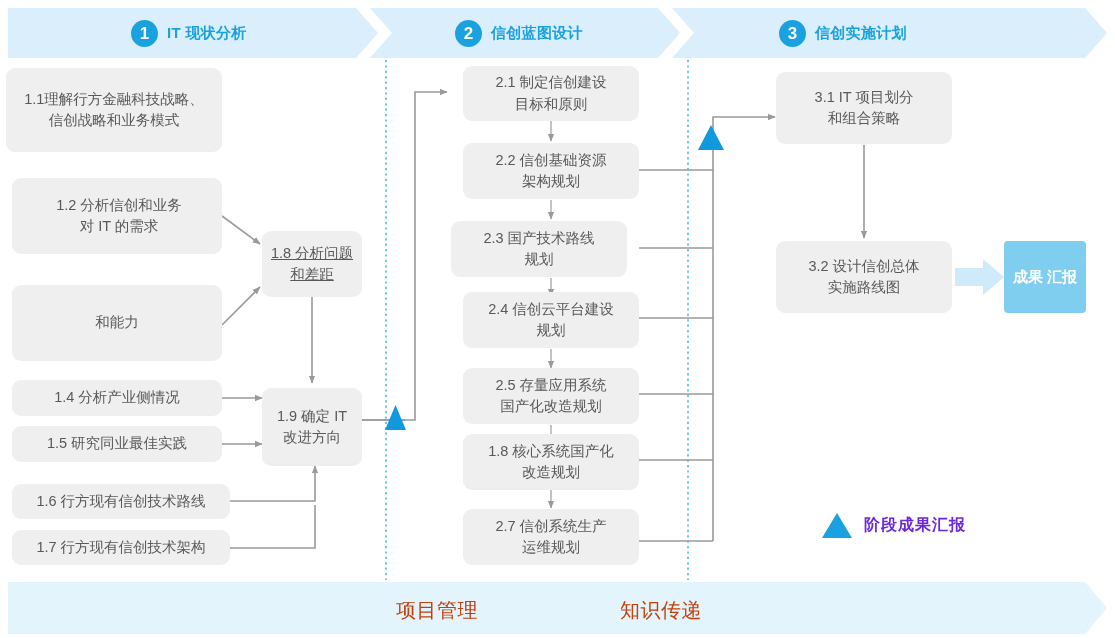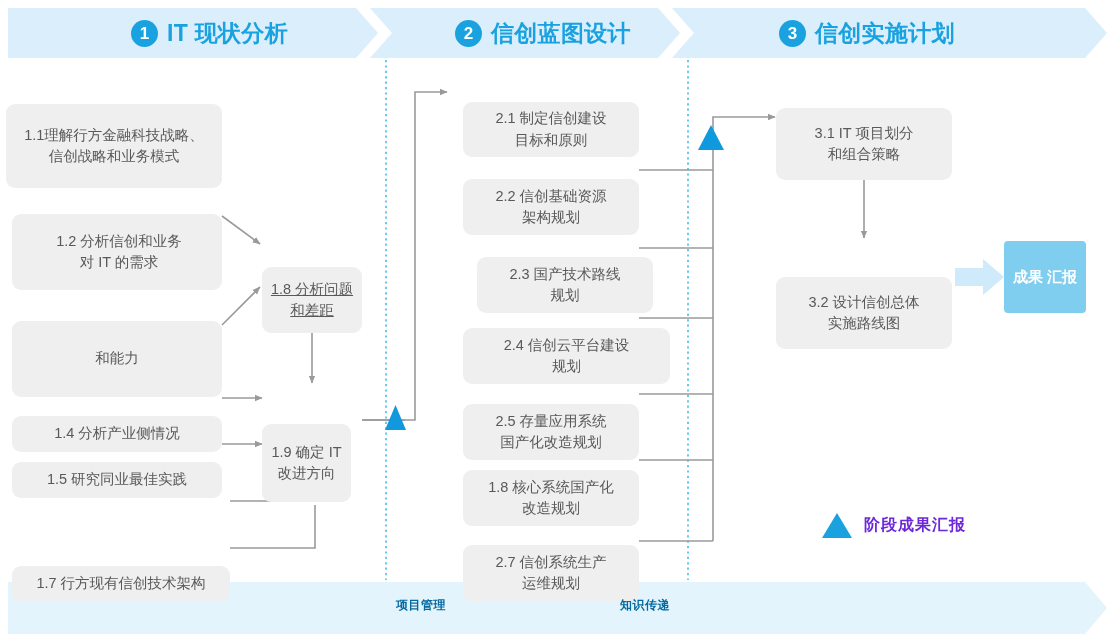--- a/index.html
+++ b/index.html
@@ -40,41 +40,40 @@
     color: #ffffff;
     font-size: 17px;
     font-weight: bold;
     display: flex;
     align-items: center;
     justify-content: center;
     line-height: 1;
   }
   .phase-text {
     color: #1aa2e0;
-    font-size: 23px;
+    font-size: 15px;
     font-weight: bold;
     white-space: nowrap;
     letter-spacing: 0.3px;
   }
   
   .node {
     position: absolute;
     background: #efefef;
     border-radius: 9px;
     color: #595959;
     font-size: 14.5px;
     line-height: 1.45;
     display: flex;
     align-items: center;
     justify-content: center;
     text-align: center;
     box-sizing: border-box;
     padding: 4px 8px;
     z-index: 4;
-    margin-top: 36px;
   }
   .node span { display: block; }
   
   .result-chip {
     position: absolute;
     background: #7fcdef;
     border-radius: 4px;
     color: #ffffff;
     font-size: 15px;
     font-weight: bold;
@@ -102,23 +101,23 @@
   .legend-text {
     color: #6d28d9;
     font-size: 16px;
     font-weight: bold;
     white-space: nowrap;
     letter-spacing: 1px;
   }
   
   .band-label {
     position: absolute;
-    color: #0369a1;
-    font-size: 12px;
-    font-weight: bold;
+    color: #c2410c;
+    font-size: 20px;
+    font-weight: normal;
     white-space: nowrap;
     letter-spacing: 0.5px;
     z-index: 6;
   }
 </style>
 </head>
 <body>
 
 <div id="canvas">
 
@@ -241,63 +240,68 @@
       <span>1.4 分析产业侧情况</span>
     </div>
   </div>
 
   <div class="node" style="left:12px; top:426px; width:210px; height:36px;">
     <div>
       <span>1.5 研究同业最佳实践</span>
     </div>
   </div>
 
+  <div class="node" style="left:12px; top:484px; width:218px; height:35px;">
+    <div>
+      <span>1.6 行方现有信创技术路线</span>
+    </div>
+  </div>
 
   <div class="node" style="left:12px; top:530px; width:218px; height:35px;">
     <div>
       <span>1.7 行方现有信创技术架构</span>
     </div>
   </div>
 
   <div class="node" style="left:262px; top:231px; width:100px; height:66px;text-decoration:underline;">
     <div>
       <span>1.8 分析问题</span>
       <span>和差距</span>
     </div>
   </div>
 
-  <div class="node" style="left:262px; top:388px; width:89px; height:78px;">
+  <div class="node" style="left:262px; top:388px; width:100px; height:78px;">
     <div>
       <span>1.9 确定 IT</span>
       <span>改进方向</span>
     </div>
   </div>
 
   <div class="node" style="left:463px; top:66px; width:176px; height:55px;">
     <div>
       <span>2.1 制定信创建设</span>
       <span>目标和原则</span>
     </div>
   </div>
 
   <div class="node" style="left:463px; top:143px; width:176px; height:56px;">
     <div>
       <span>2.2 信创基础资源</span>
       <span>架构规划</span>
     </div>
   </div>
 
-  <div class="node" style="left:477px; top:221px; width:176px; height:56px;">
+  <div class="node" style="left:451px; top:221px; width:176px; height:56px;">
     <div>
       <span>2.3 国产技术路线</span>
       <span>规划</span>
     </div>
   </div>
 
-  <div class="node" style="left:463px; top:292px; width:207px; height:56px;">
+  <div class="node" style="left:463px; top:292px; width:176px; height:56px;">
     <div>
       <span>2.4 信创云平台建设</span>
       <span>规划</span>
     </div>
   </div>
 
   <div class="node" style="left:463px; top:368px; width:176px; height:56px;">
     <div>
       <span>2.5 存量应用系统</span>
       <span>国产化改造规划</span>

